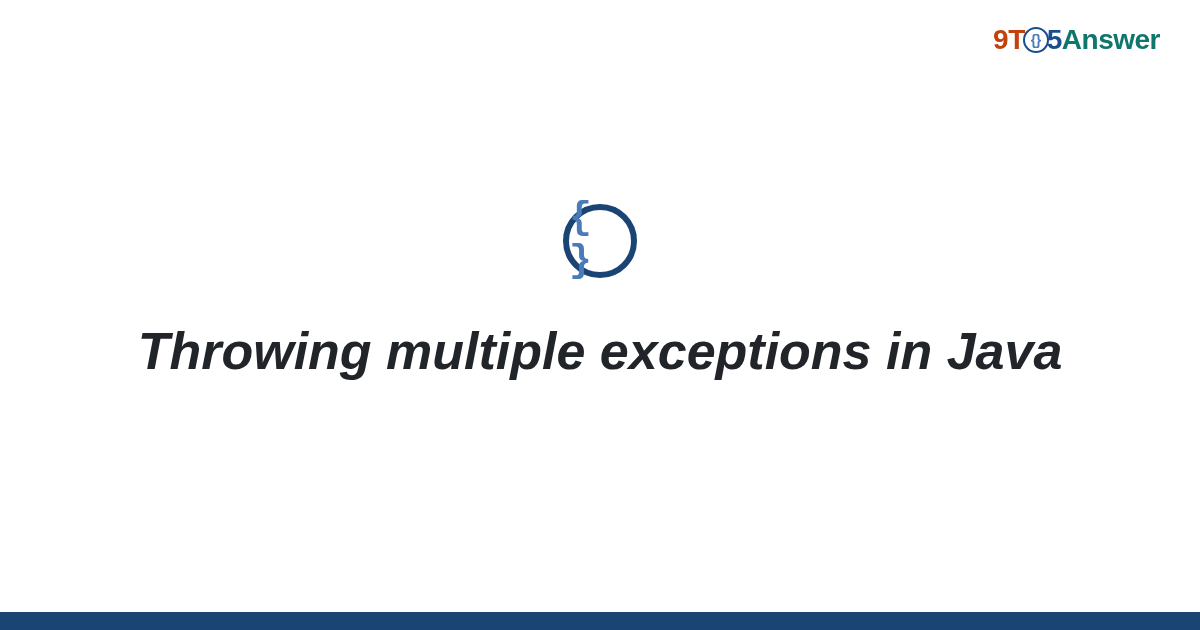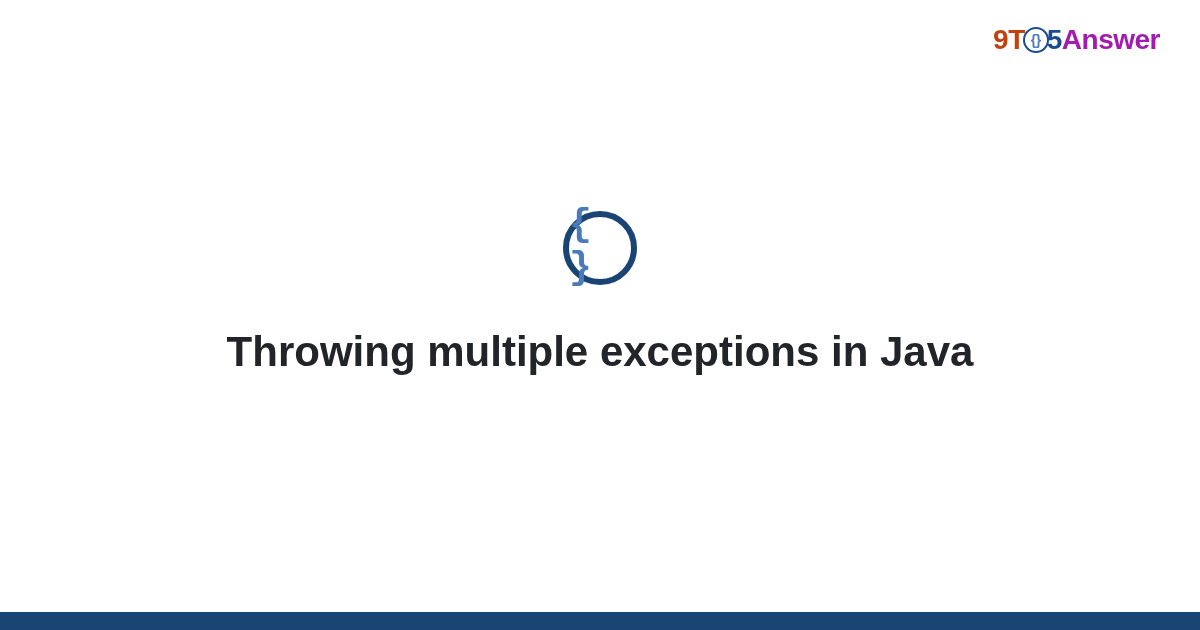--- a/index.html
+++ b/index.html
@@ -44,21 +44,21 @@
       color: #4a7bb8;
       vertical-align: middle;
       margin: 0 -2px;
       position: relative;
       top: -2px;
     }
     .logo-5 {
       color: #1a4d8f;
     }
     .logo-answer {
-      color: #a21caf;
+      color: #0f766e;
     }
     .main-content {
       position: absolute;
       top: 0;
       left: 0;
       width: 100%;
       height: 100%;
       display: flex;
       flex-direction: column;
       align-items: center;
@@ -79,26 +79,27 @@
     .braces {
       font-size: 38px;
       font-weight: 700;
       color: #4a7bb8;
       letter-spacing: 4px;
       font-family: 'Courier New', monospace;
       position: relative;
       top: -2px;
     }
     .title {
-      font-size: 42px;
+      font-size: 52px;
       font-weight: 700;
       color: #212529;
       text-align: center;
       line-height: 1.3;
       max-width: 1000px;
+      font-style: italic;
     }
     .footer-bar {
       position: absolute;
       bottom: 0;
       left: 0;
       width: 100%;
       height: 18px;
       background: #1a4473;
     }
   </style>

